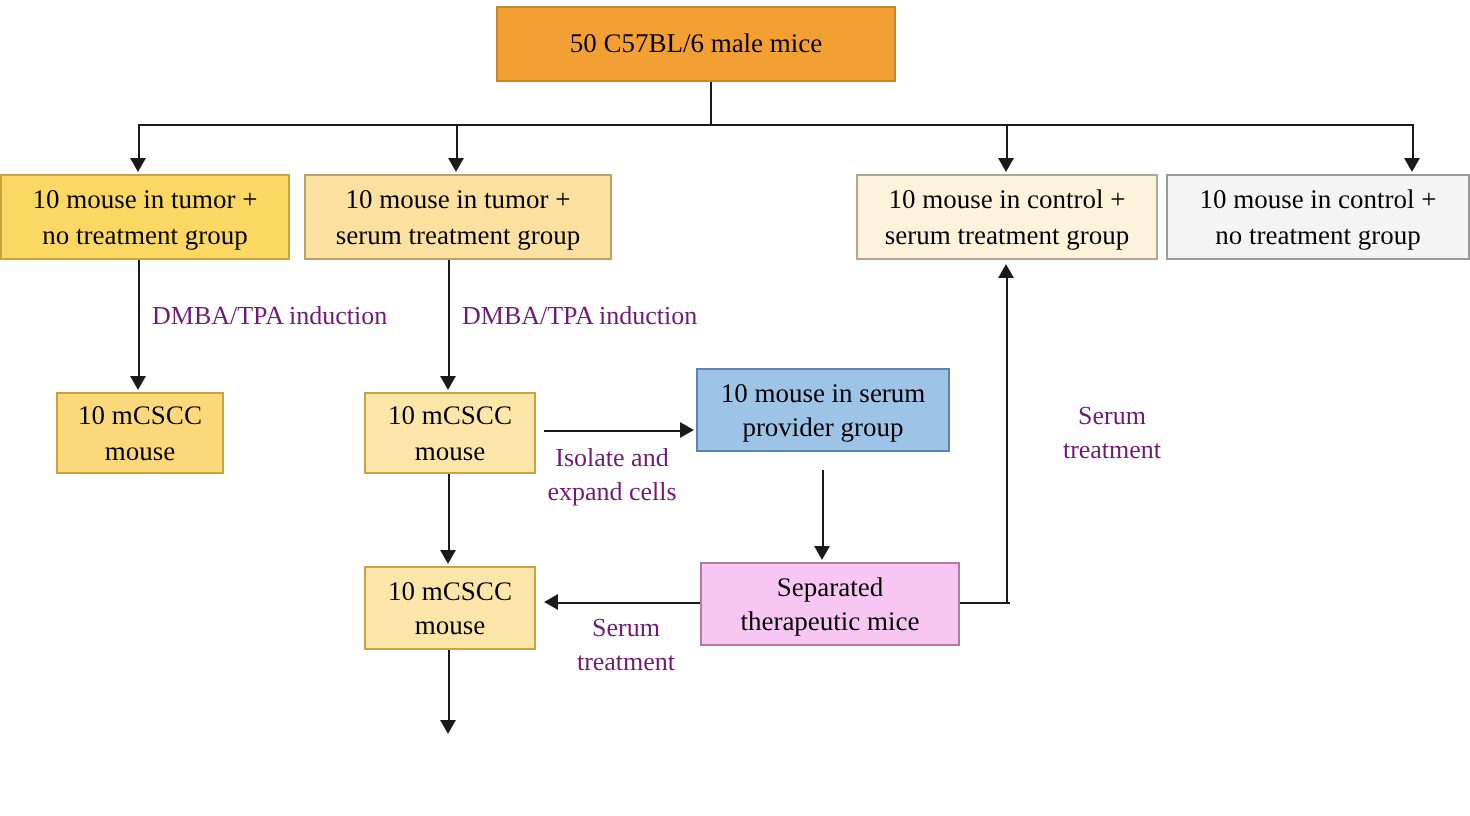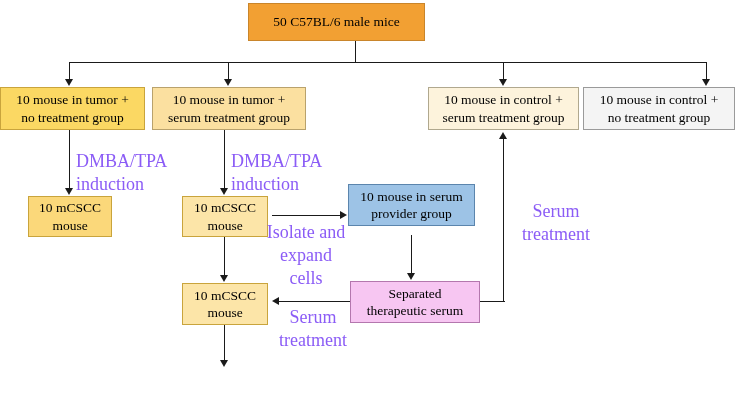--- a/index.html
+++ b/index.html
@@ -38,22 +38,22 @@
   .c-cream    { background: #fdf3dc; border-color: #b0a88e; }
   .c-white    { background: #f4f4f4; border-color: #9a9a9a; }
   .c-gold2    { background: #fbd87a; border-color: #c9a43c; }
   .c-gold3    { background: #fce5a8; border-color: #c9a43c; }
   .c-blue     { background: #9dc3e6; border-color: #5b85ad; }
   .c-pink     { background: #f7c6f2; border-color: #b477ae; }
   .c-magenta  { background: #f58ff0; border-color: #9c4d97; }
 
   .lbl {
     position: absolute;
-    color: #8b5cf6;
-    font-size: 18px;
+    color: #701a75;
+    font-size: 13px;
     line-height: 1.28;
     text-align: center;
     white-space: pre-line;
   }
 
   
   .line-v, .line-h {
     position: absolute;
     background: #1a1a1a;
   }
@@ -83,21 +83,21 @@
     border-top: 4.5px solid transparent;
     border-bottom: 4.5px solid transparent;
     border-left: 7px solid #1a1a1a;
   }
 </style>
 </head>
 <body>
 
 <div id="canvas">
 
-  <div class="node c-orange" style="left:248px; top:3px; width:177px; height:38px;">
+  <div class="node c-orange" style="left:248px; top:3px; width:200px; height:38px;">
     <span class="node-text">50 C57BL/6 male mice</span>
   </div>
 
   <div class="line-v" style="left:355px; top:41px; height:21px;"></div>
 
   <div class="line-h" style="left:69px; top:62px; width:637px;"></div>
 
   <div class="line-v" style="left:69px; top:62px; height:18px;"></div>
   <div class="arrow-d" style="left:65px; top:79px;"></div>
 
@@ -164,21 +164,21 @@
   <div class="line-v" style="left:224px; top:237px; height:39px;"></div>
   <div class="arrow-d" style="left:220px; top:275px;"></div>
 
   <div class="node c-gold3" style="left:182px; top:283px; width:86px; height:42px;">
     <span class="node-text">10 mCSCC
 mouse</span>
   </div>
 
   <div class="node c-pink" style="left:350px; top:281px; width:130px; height:42px;">
     <span class="node-text">Separated
-therapeutic serum</span>
+therapeutic mice</span>
   </div>
 
   <div class="line-h" style="left:279px; top:301px; width:71px;"></div>
   <div class="arrow-l" style="left:272px; top:297px;"></div>
   <div class="lbl" style="left:272px; top:306px; width:82px;">Serum
 treatment</div>
 
   <div class="line-h" style="left:480px; top:301px; width:25px;"></div>
   <div class="line-v" style="left:503px; top:139px; height:163px;"></div>
   <div class="arrow-u" style="left:499px; top:132px;"></div>

